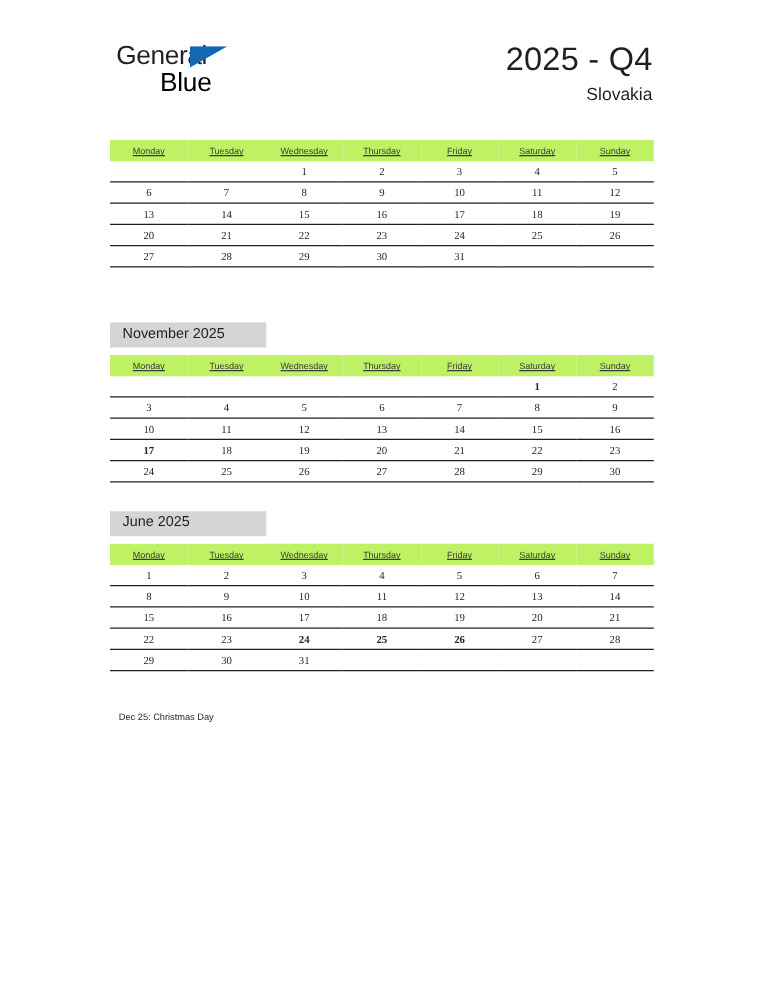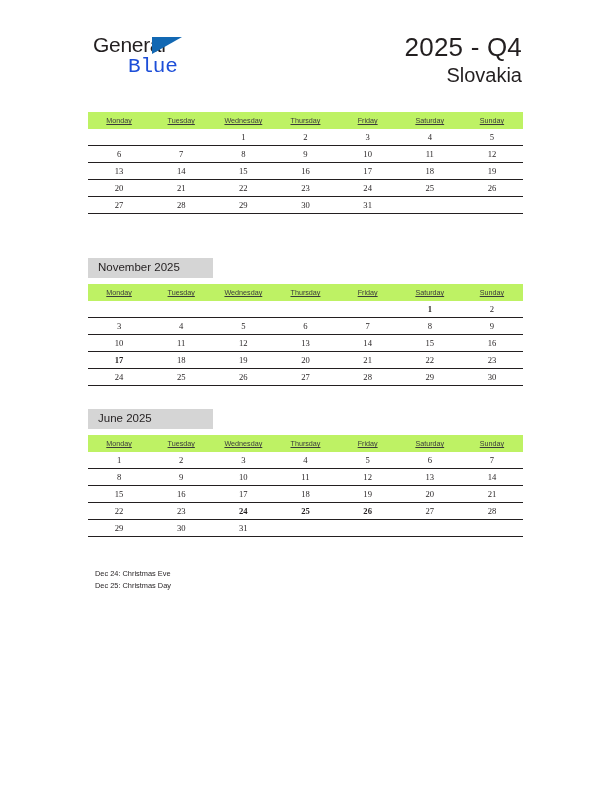--- a/index.html
+++ b/index.html
@@ -48,40 +48,40 @@
     top: 3px;
     width: 30px;
     height: 17px;
   }
   .logo-blue {
     position: absolute;
     left: 35px;
     top: 21px;
     font-size: 21px;
     letter-spacing: -0.2px;
-    color: #1d4ed8;
-    font-family: Liberation Mono, monospace;
+    color: #000000;
+    font-family: Liberation Sans, sans-serif;
     line-height: 23px;
   }
 
   .title-block {
     position: absolute;
     right: 90px;
     top: 32px;
     text-align: right;
   }
   .title-main {
     font-size: 26px;
     color: #231f20;
     font-family: "Liberation Sans", sans-serif;
     line-height: 30px;
     letter-spacing: 0.2px;
   }
   .title-sub {
-    font-size: 20px;
+    font-size: 14px;
     color: #231f20;
     font-family: "Liberation Sans", sans-serif;
     line-height: 20px;
     margin-top: 3px;
   }
 
   
   .month-block {
     position: absolute;
     left: 88px;
@@ -363,15 +363,14 @@
           <td class="empty"></td>
           <td class="empty"></td>
           <td class="empty"></td>
           <td class="empty"></td>
         </tr>
       </tbody>
   </table>
 </div>
 
 <div class="legend">
-    <div class="legend-item">Dec 24: Christmas Eve</div>
     <div class="legend-item">Dec 25: Christmas Day</div>
   </div>
 
 </body></html>

